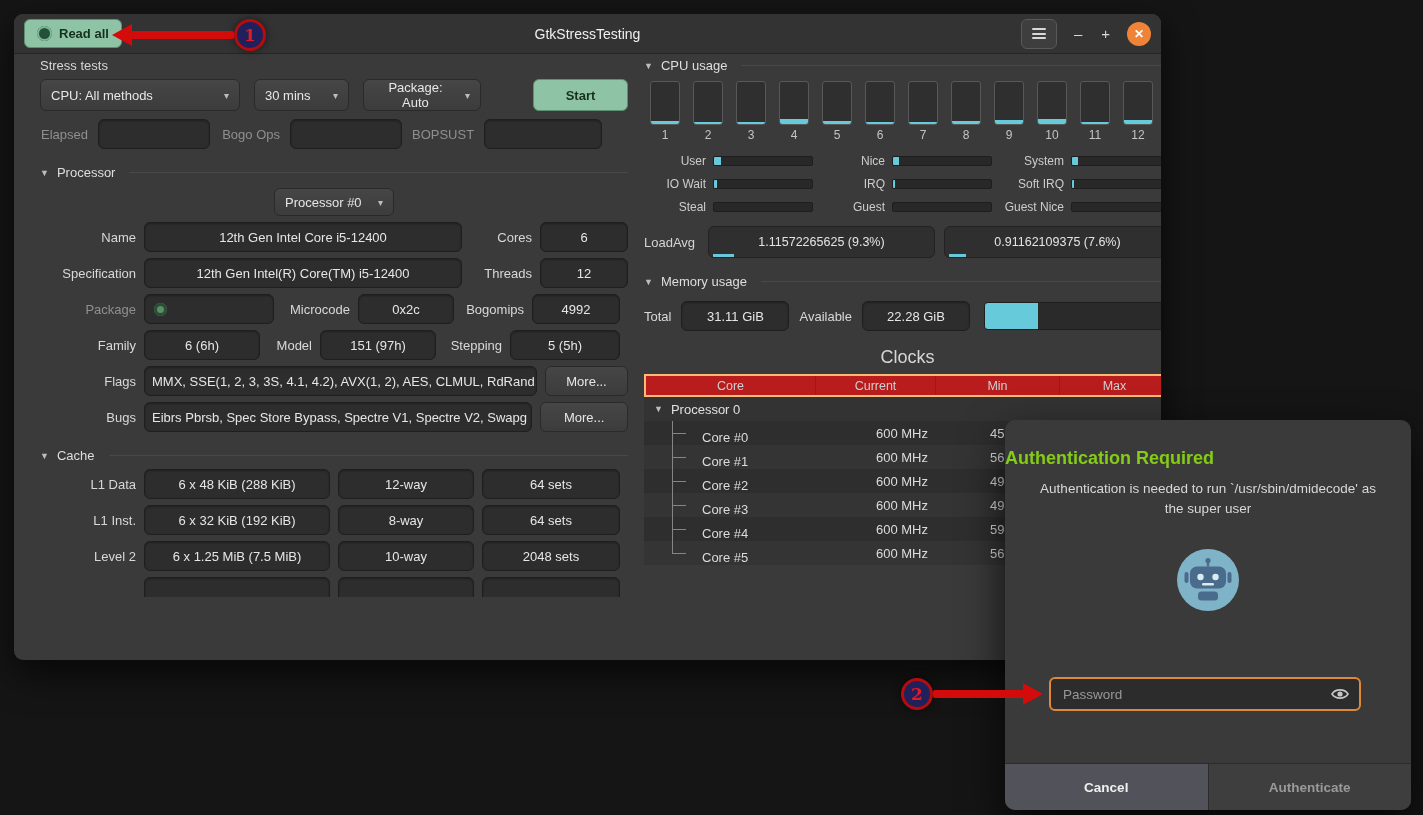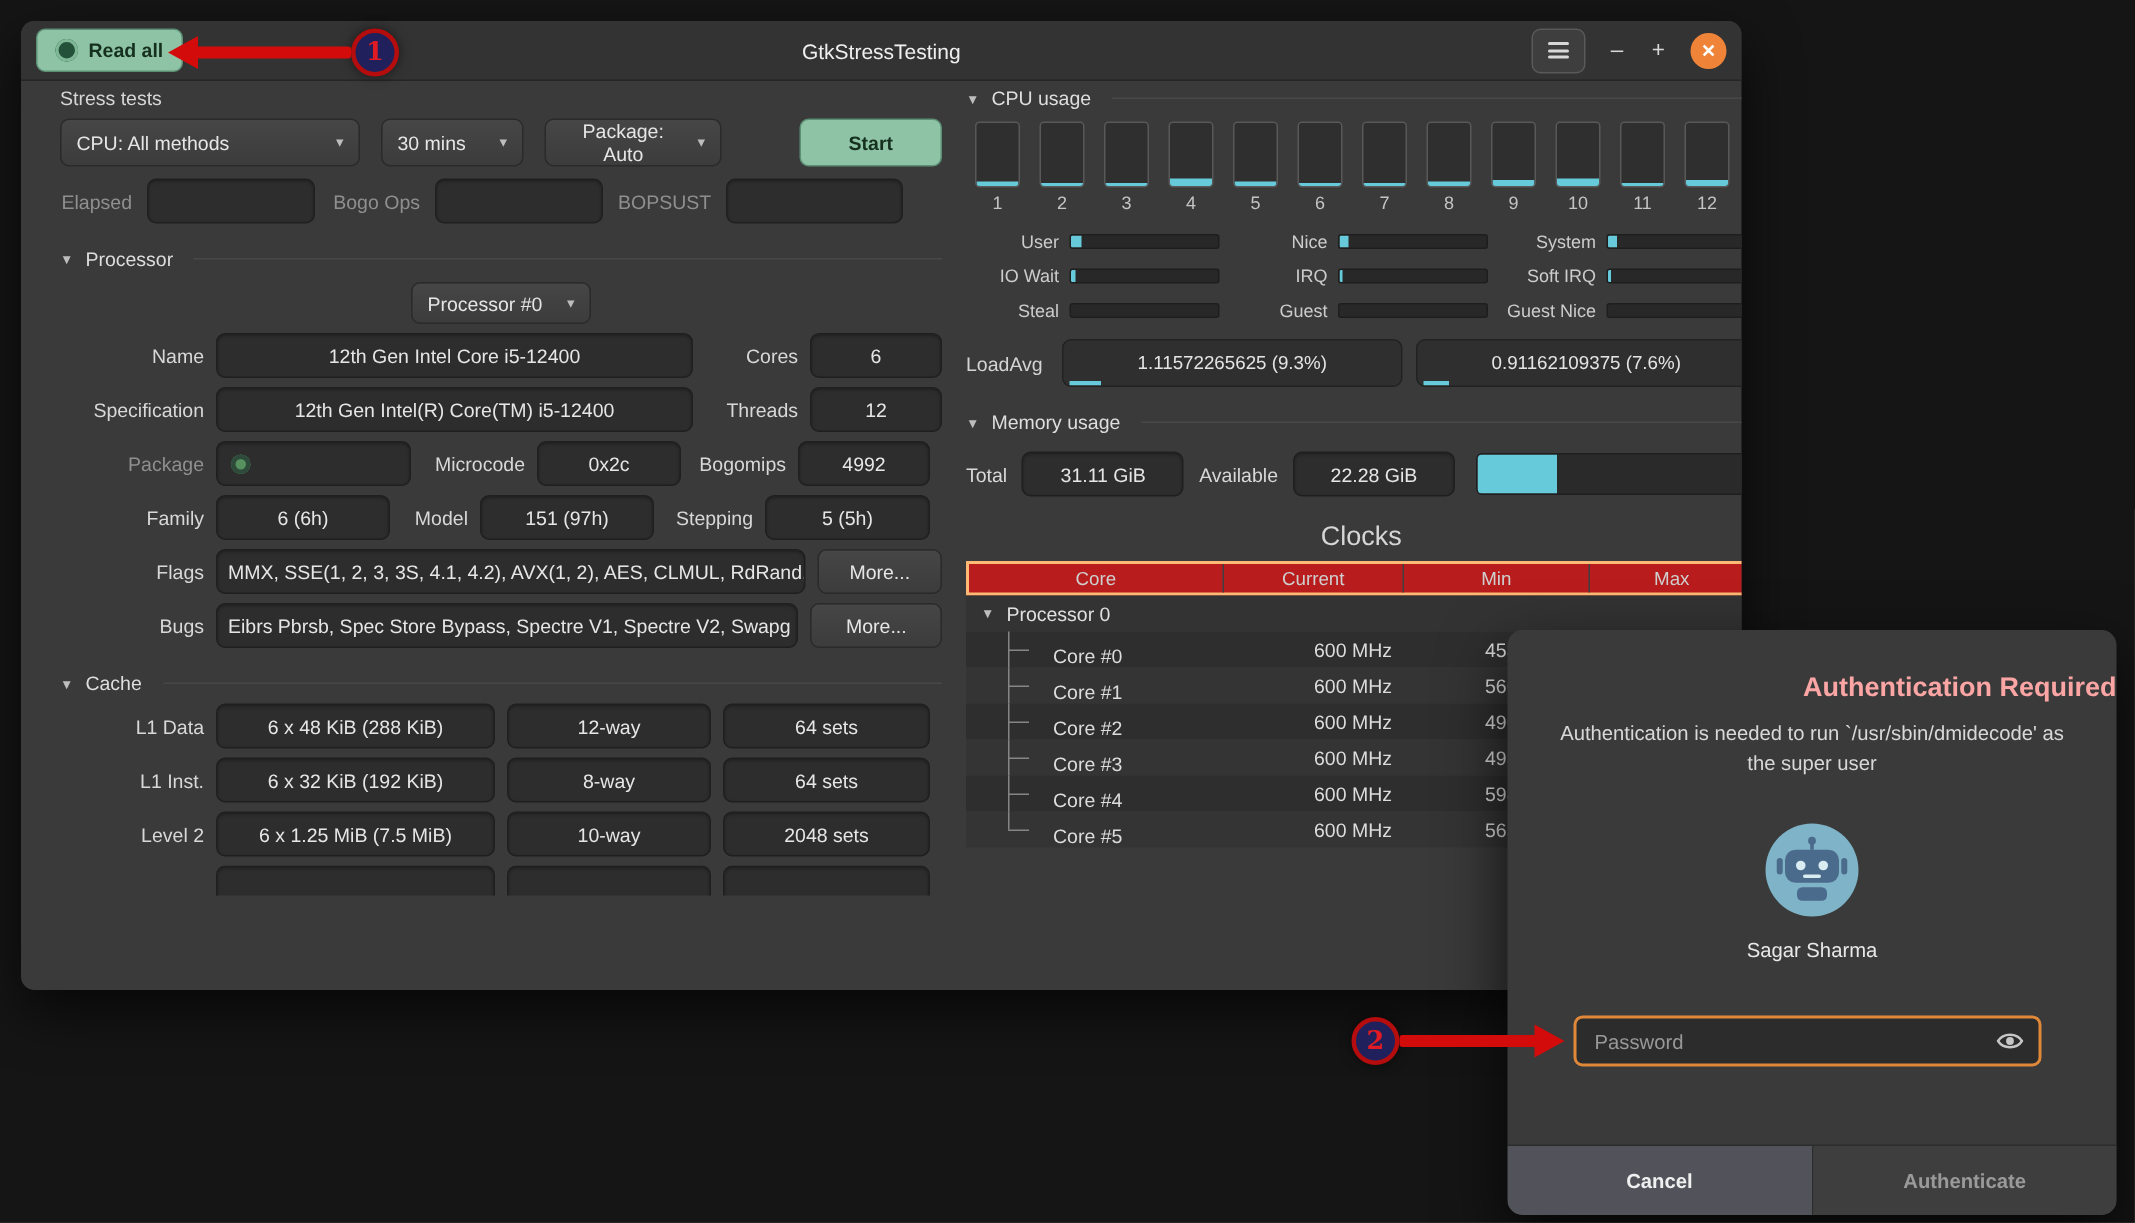--- a/index.html
+++ b/index.html
@@ -105,21 +105,21 @@
   .tree{position:absolute;left:28px;top:0;bottom:0;width:18px}
   .tree::before{content:"";position:absolute;left:0;top:0;bottom:0;border-left:1px solid #858585}
   .tree::after{content:"";position:absolute;left:0;top:50%;width:14px;border-top:1px solid #858585}
   .clock-rows > div:last-child .tree::before{bottom:50%}
   .col-current{text-align:right;padding-right:6px}
   .col-min{text-align:right;padding-right:16px}
 
   
   .auth-dialog{position:absolute;left:1005px;top:420px;width:406px;height:390px;background:#3a3a3a;
     border-radius:10px;box-shadow:0 18px 44px rgba(0,0,0,.75);overflow:hidden;z-index:20}
-  .auth-title{margin-top:28px;text-align:right;color:#fca5a5;font-size:18px;font-weight:bold}
+  .auth-title{margin-top:28px;text-align:left;color:#84cc16;font-size:18px;font-weight:bold}
   .auth-msg{margin:10px auto 0;width:350px;text-align:center;color:#d8d8d8;font-size:13.5px;line-height:1.45}
   .avatar{margin:30px auto 0;width:64px;height:64px;display:block}
   .auth-user{margin-top:14px;text-align:center;color:#e8e8e8;font-size:13.5px}
   .pw-wrap{position:absolute;left:44px;right:50px;top:257px;height:34px;display:flex;align-items:center;
     background:#2c2c2c;border:2px solid #e0883a;border-radius:6px;padding:12px 10px}
   .pw-input{flex:1;background:transparent;border:none;outline:none;color:#e6e6e6;font-size:13.5px;min-width:0}
   .pw-input::placeholder{color:#989898}
   .eye-btn{background:none;border:none;display:flex;padding:0 0 0 6px}
   .auth-buttons{position:absolute;left:0;right:0;bottom:0;height:47px;display:flex;border-top:1px solid #2c2c2c}
   .auth-cancel{flex:1;background:#52525a;border:none;border-right:1px solid #2c2c2c;color:#f0f0f0;font-weight:bold;font-size:13.5px}
@@ -577,21 +577,20 @@
         <rect x="30.8" y="13.5" width="2.4" height="5"></rect>
         <rect x="14" y="18.5" width="36" height="22" rx="7"></rect>
         <rect x="22" y="43.5" width="20" height="9" rx="3.5"></rect>
         <rect x="8.5" y="24" width="4" height="11" rx="2"></rect>
         <rect x="51.5" y="24" width="4" height="11" rx="2"></rect>
       </g>
       <circle cx="24.5" cy="29" r="3.2" fill="#d8ecf2"></circle>
       <circle cx="39.5" cy="29" r="3.2" fill="#d8ecf2"></circle>
       <rect x="26" y="35" width="12" height="2.4" rx="1.2" fill="#d8ecf2"></rect>
     </svg>
-    <div class="auth-user">Sagar Sharma</div>
     <div class="pw-wrap">
       <input class="pw-input" type="text" placeholder="Password" style="">
       <button class="eye-btn">
         <svg width="18" height="14" viewBox="0 0 18 14">
           <path d="M1 7 C4.5 1.5 13.5 1.5 17 7 C13.5 12.5 4.5 12.5 1 7 Z" fill="none" stroke="#c6c6c6" stroke-width="1.6"></path>
           <circle cx="9" cy="7" r="2.6" fill="#c6c6c6"></circle>
         </svg>
       </button>
     </div>
     <div class="auth-buttons">

